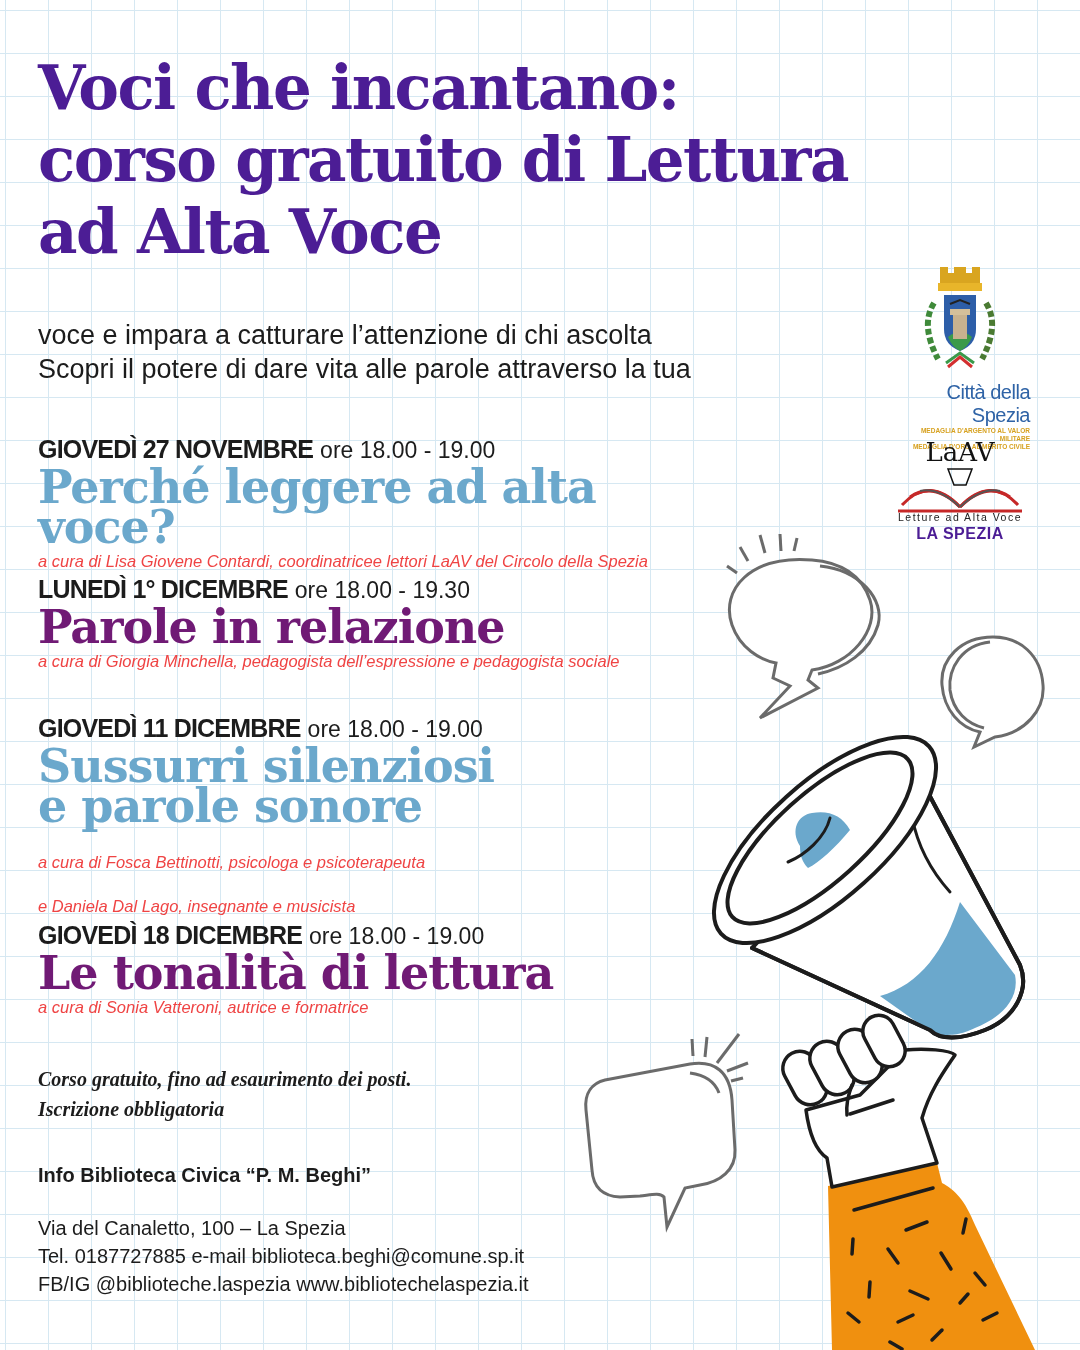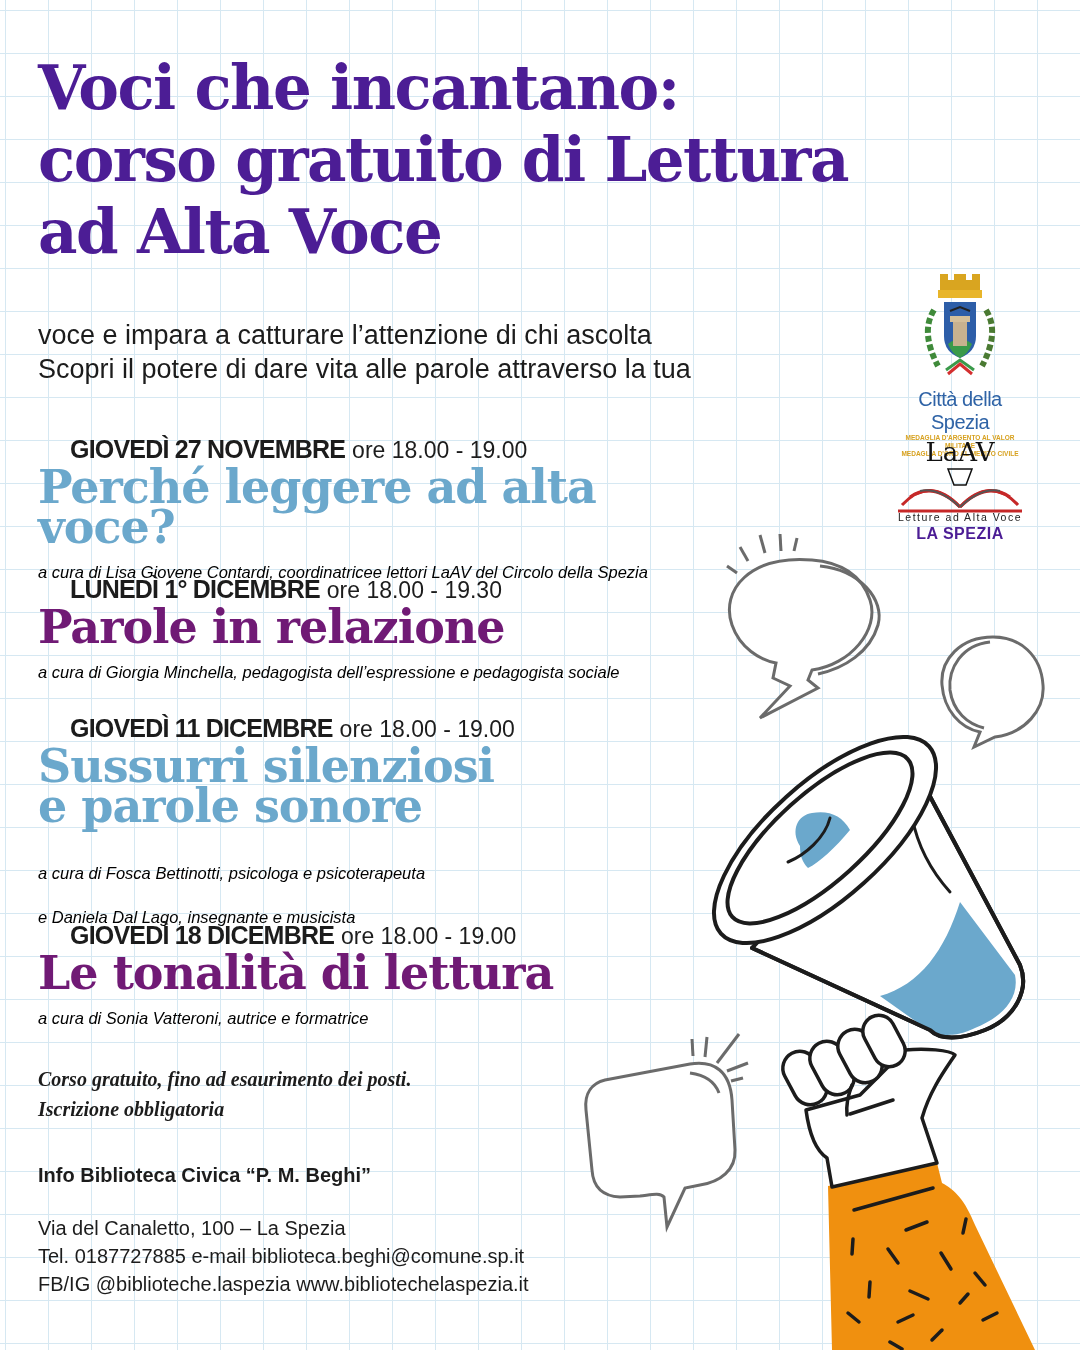--- a/index.html
+++ b/index.html
@@ -20,43 +20,43 @@
     font-family: "DejaVu Serif", serif; font-weight: bold;
     font-size: 61px; line-height: 72px; color: #4c1d95;
     letter-spacing: -1.5px; margin: 0;
   }
   .subtitle {
     left: 38px; top: 318px; width: 820px;
     font-size: 27px; line-height: 34px; color: #1c1c1c;
     font-family: "Liberation Sans", sans-serif;
   }
   .event { left: 38px; width: 700px; }
-  .event .date { font-size: 25px; line-height: 30px; margin-left: 32px; }
+  .event .date { font-size: 25px; line-height: 30px; }
   .event .date b { font-weight: bold; letter-spacing: -0.8px; }
   .event .date span { font-weight: normal; font-size: 23px; }
   .event .name {
     font-family: "DejaVu Serif", serif; font-weight: bold;
     font-size: 46px; line-height: 40px; letter-spacing: -1px;
     margin-top: 2px;
   }
   .event .name.blue { color: #6ba8cc; }
   .event .name.orange { color: #701a75; }
   .event .credit {
     font-style: italic; font-size: 16.5px; line-height: 22px;
-    color: #000000; margin-top: 14px; white-space: pre-line;
+    color: #ef4444; margin-top: 3px; white-space: pre-line;
   }
   .notice {
     left: 38px; top: 1064px; font-style: italic; font-weight: bold;
     font-size: 20px; line-height: 30px; width: 560px; font-family: Liberation Serif, serif;
   }
   .info { left: 38px; top: 1160px; width: 620px; }
   .info .head { font-weight: bold; font-size: 20px; line-height: 30px; }
   .info .line { font-size: 20px; line-height: 28px; margin-top: 0; }
   .info .line b { font-weight: normal; }
-  .logo1 { left: 890px; top: 266px; width: 140px; text-align: center; }
+  .logo1 { left: 890px; top: 259px; width: 140px; text-align: right; }
   .logo1 .city { color: #2f63a6; font-size: 20px; font-family: "Liberation Sans", sans-serif; margin-top: 4px; letter-spacing: -0.5px;}
   .logo1 .medal { color: #d7a11f; font-size: 6.5px; line-height: 8px; font-weight: bold; }
   .logo2 { left: 890px; top: 435px; width: 140px; text-align: center; }
   .logo2 .tag { font-size: 10.5px; letter-spacing: 1.5px; color: #222; margin-top: -4px; }
   .logo2 .city2 { color: #4c1d95; font-size: 16px; font-weight: bold; margin-top: 2px; letter-spacing: 0.5px;}
   svg { display: block; }
 </style>
 </head>
 <body>
 

